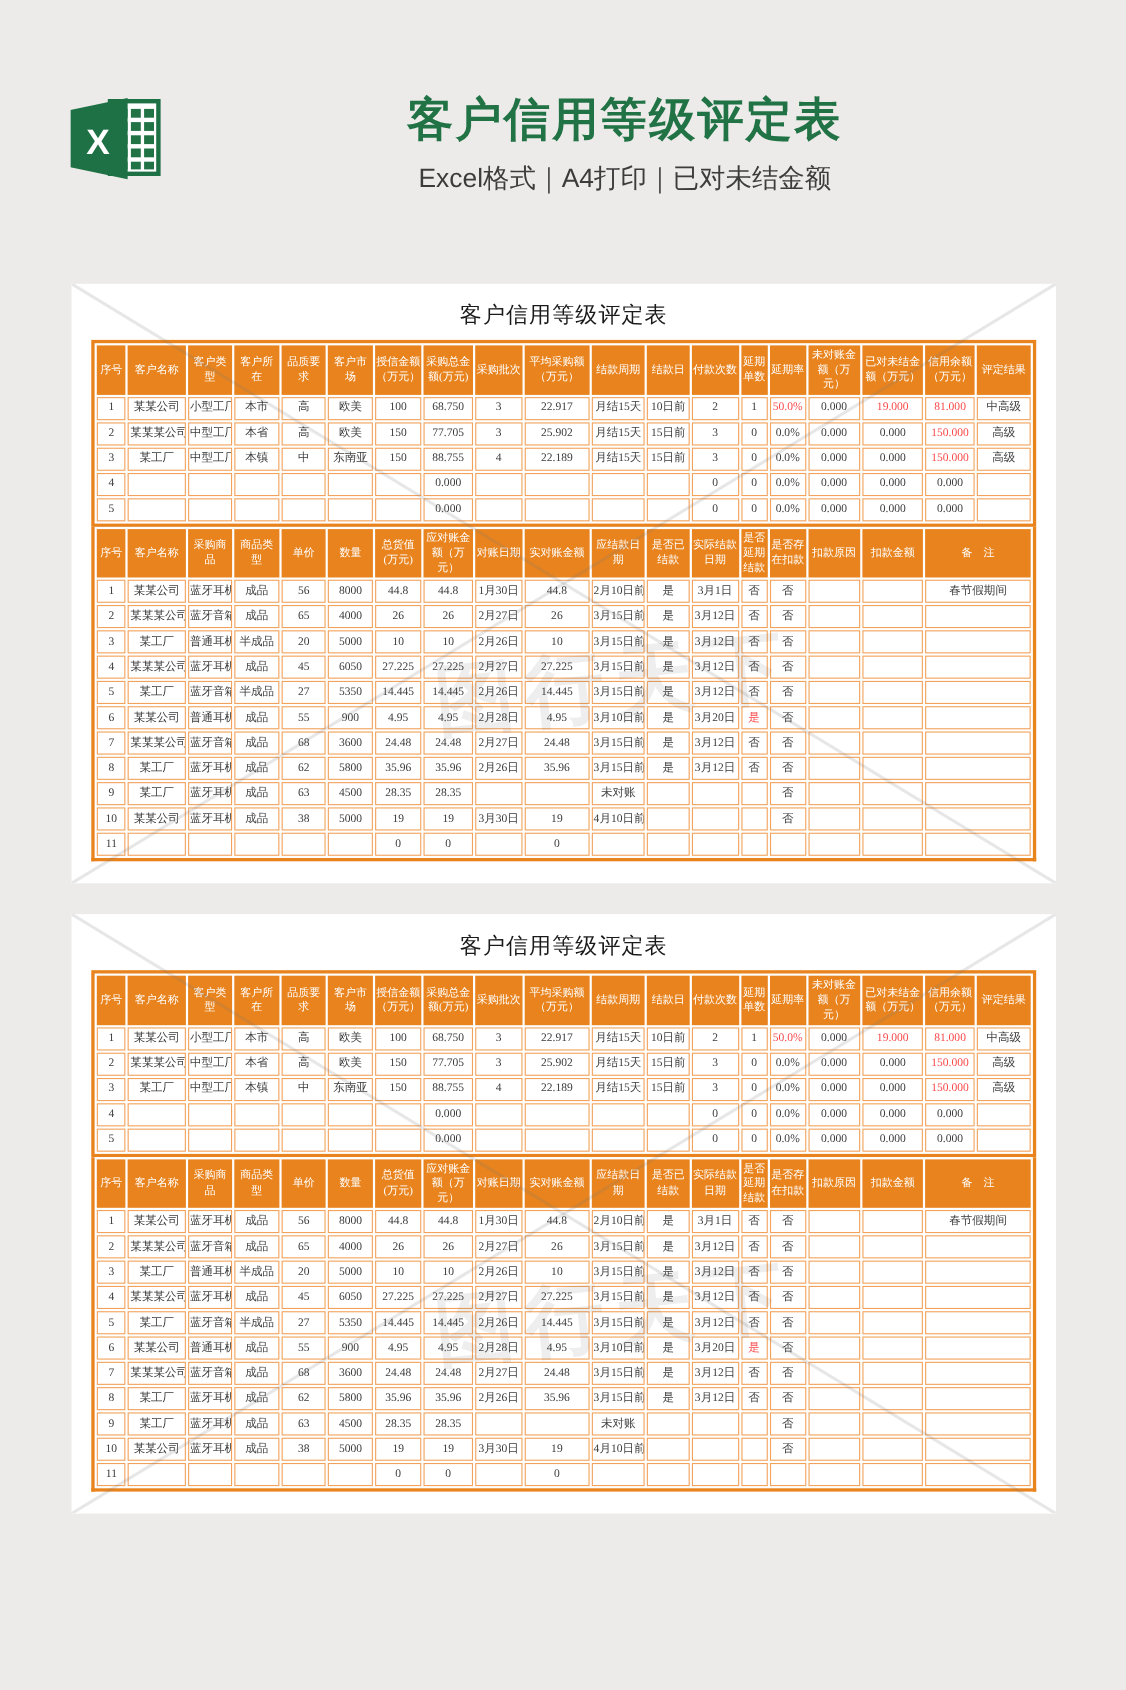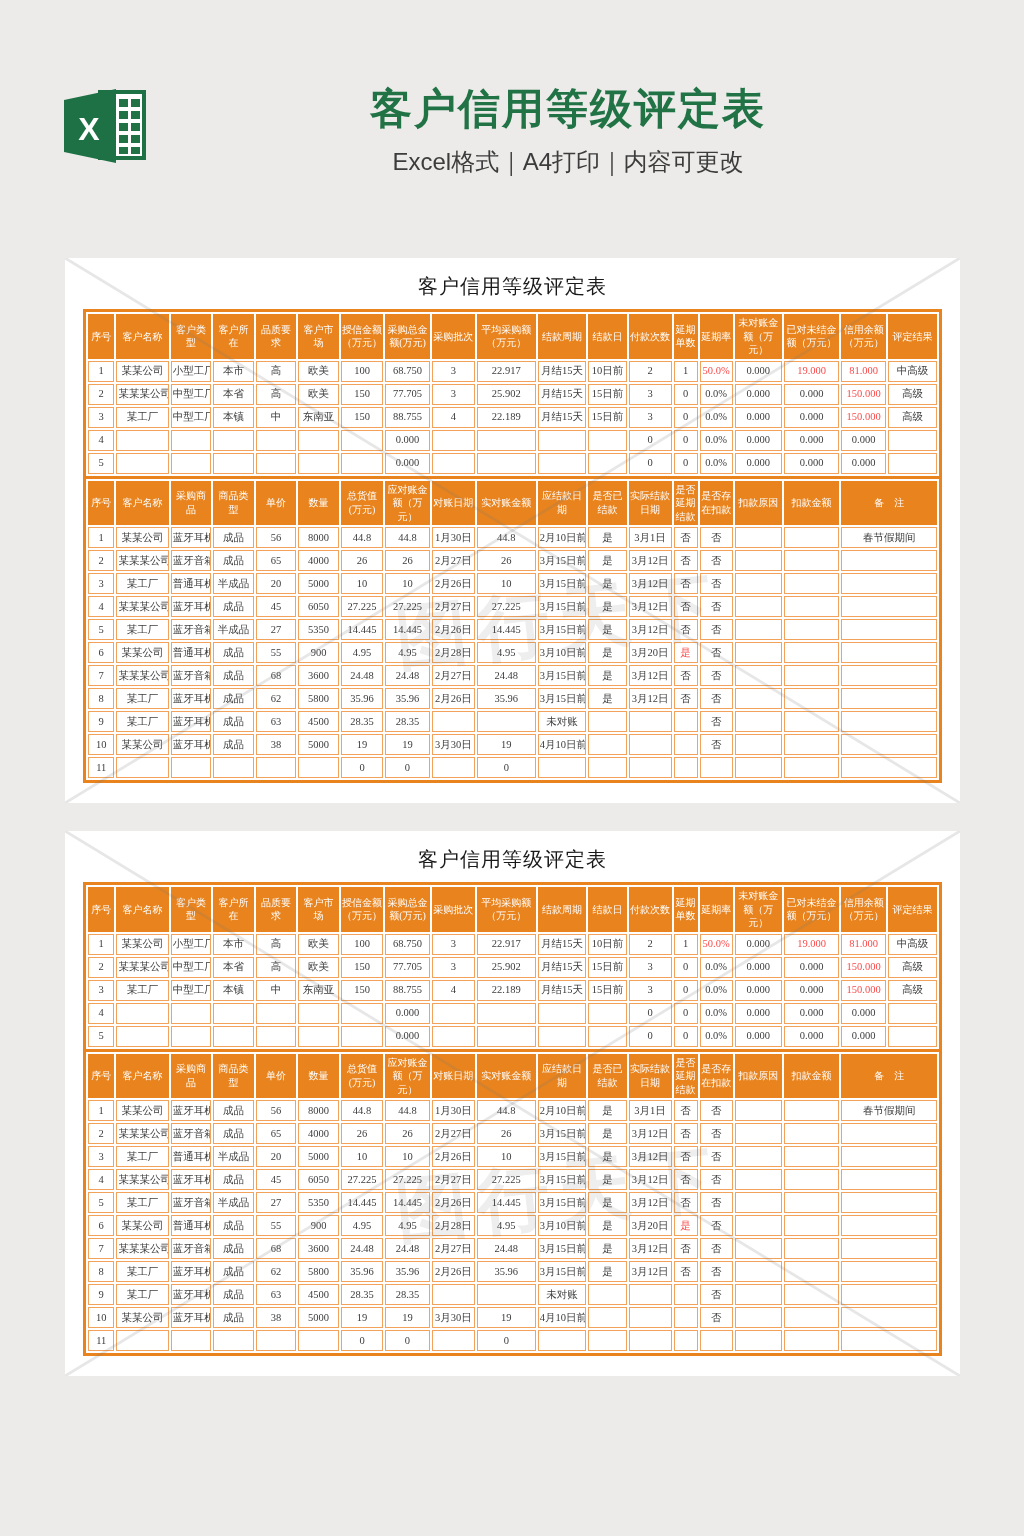--- a/index.html
+++ b/index.html
@@ -87,21 +87,21 @@
         <rect x="67" y="49" width="9" height="8"></rect>
       <rect x="43" y="61" width="9" height="7"></rect>
         <rect x="55" y="61" width="9" height="7"></rect>
         <rect x="67" y="61" width="9" height="7"></rect>
     </g>
     <polygon points="0,14 52,3 52,77 0,66" fill="#1E7145"></polygon>
     <text x="25" y="54" font-size="32" font-weight="bold" fill="#ffffff" text-anchor="middle" font-family="Liberation Sans, DejaVu Sans, sans-serif">X</text>
   </svg>
   <div class="header-titles">
     <div class="main-title">客户信用等级评定表</div>
-    <div class="subtitle">Excel格式｜A4打印｜内容可更改</div>
+    <div class="subtitle">Excel格式｜A4打印｜已对未结金额</div>
   </div>
 </div>
 
 <section class="panel">
   <div class="wm-x"></div>
   <h2 class="sheet-title">客户信用等级评定表</h2>
   <table class="sheet-table credit-table">
       <colgroup>
         <col style="width: 3.2%;">
         <col style="width: 6.3%;">

